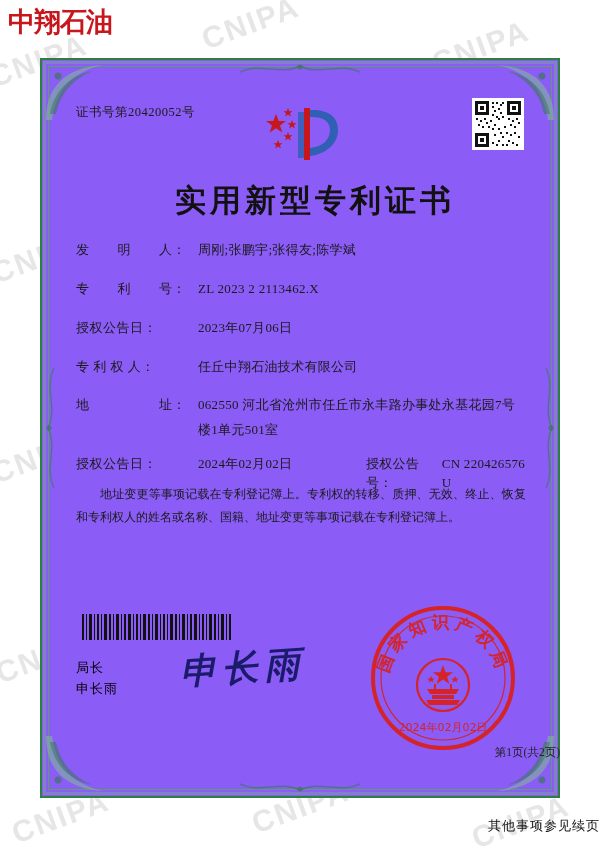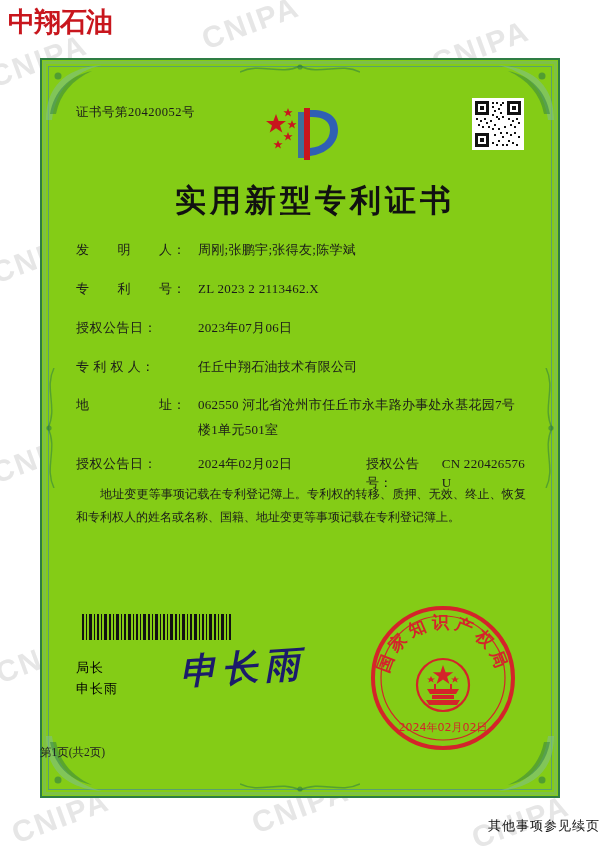--- a/index.html
+++ b/index.html
@@ -63,21 +63,21 @@
     line-height: 1;
   }
 
   
   .cert {
     position: absolute;
     left: 40px;
     top: 58px;
     width: 520px;
     height: 740px;
-    background: #84cc16;
+    background: #8b5cf6;
     box-sizing: border-box;
     z-index: 10;
   }
   .frame-outer {
     position: absolute;
     inset: 0;
     border: 2px solid #2e7d44;
     box-sizing: border-box;
   }
   .frame-inner {
@@ -252,23 +252,24 @@
     top: 545px;
     width: 150px;
     height: 150px;
   }
 
   
   .page-no {
     position: absolute;
     left: 0; right: 0;
     bottom: 38px;
-    text-align: left;
+    text-align: right;
     font-size: 11.5px;
     color: #222;
+    padding-left: 35px;
   }
   .footer-note {
     position: absolute;
     left: 0; right: 0;
     bottom: 14px;
     text-align: right;
     font-size: 13px;
     color: #111;
     letter-spacing: 1px;
     z-index: 30;

